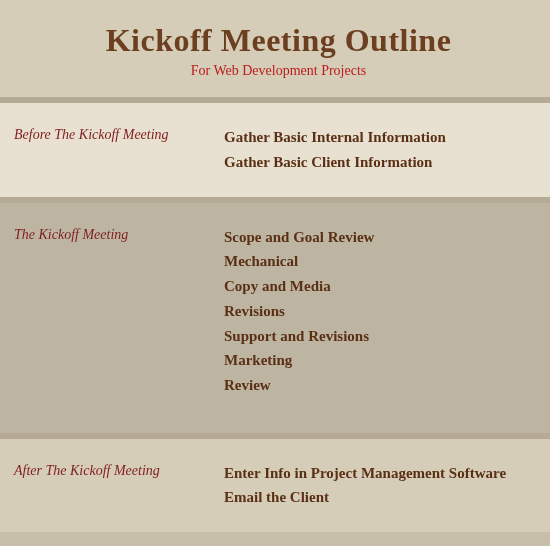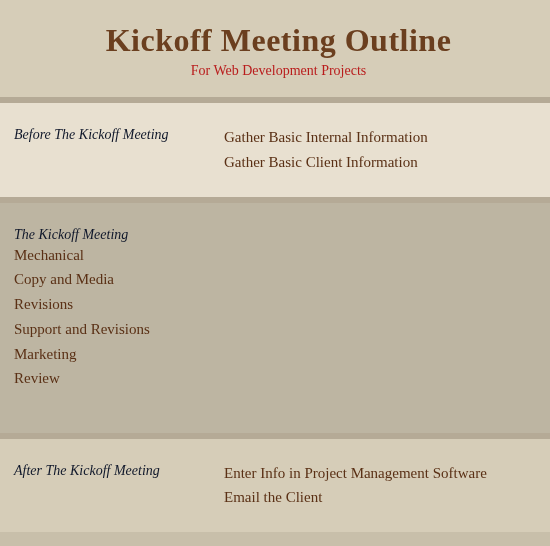--- a/index.html
+++ b/index.html
@@ -47,45 +47,44 @@
       padding: 22px 20px 22px 14px;
     }
 
     .section-before {
       background-color: #e8e0d0;
     }
 
     .section-meeting {
       background-color: #bdb5a2;
       min-height: 230px;
-      flex-direction: column;
     }
 
     .section-after {
       background-color: #d6cdb8;
     }
 
     .section-label {
       width: 210px;
       min-width: 210px;
       font-size: 14px;
-      color: #0f172a;
+      color: #7f1d1d;
       font-style: italic;
       padding-top: 2px;
     }
 
     .section-items {
       flex: 1;
     }
 
     .section-item {
       font-size: 15px;
       color: #5a3015;
       line-height: 1.65;
-      font-weight: normal;
+      font-weight: bold;
     }
   </style>
 </head>
 <body>
 
 <div class="header">
   <div class="header-title">Kickoff Meeting Outline</div>
   <div class="header-subtitle">For Web Development Projects</div>
 </div>
 
@@ -96,20 +95,21 @@
       <div class="section-label">Before The Kickoff Meeting</div>
       <div class="section-items">
         <div class="section-item">Gather Basic Internal Information</div>
         <div class="section-item">Gather Basic Client Information</div>
       </div>
     </div>
     <div class="divider"></div>
     <div class="section section-meeting">
       <div class="section-label">The Kickoff Meeting</div>
       <div class="section-items">
+        <div class="section-item">Scope and Goal Review</div>
         <div class="section-item">Mechanical</div>
         <div class="section-item">Copy and Media</div>
         <div class="section-item">Revisions</div>
         <div class="section-item">Support and Revisions</div>
         <div class="section-item">Marketing</div>
         <div class="section-item">Review</div>
       </div>
     </div>
     <div class="divider"></div>
     <div class="section section-after">

